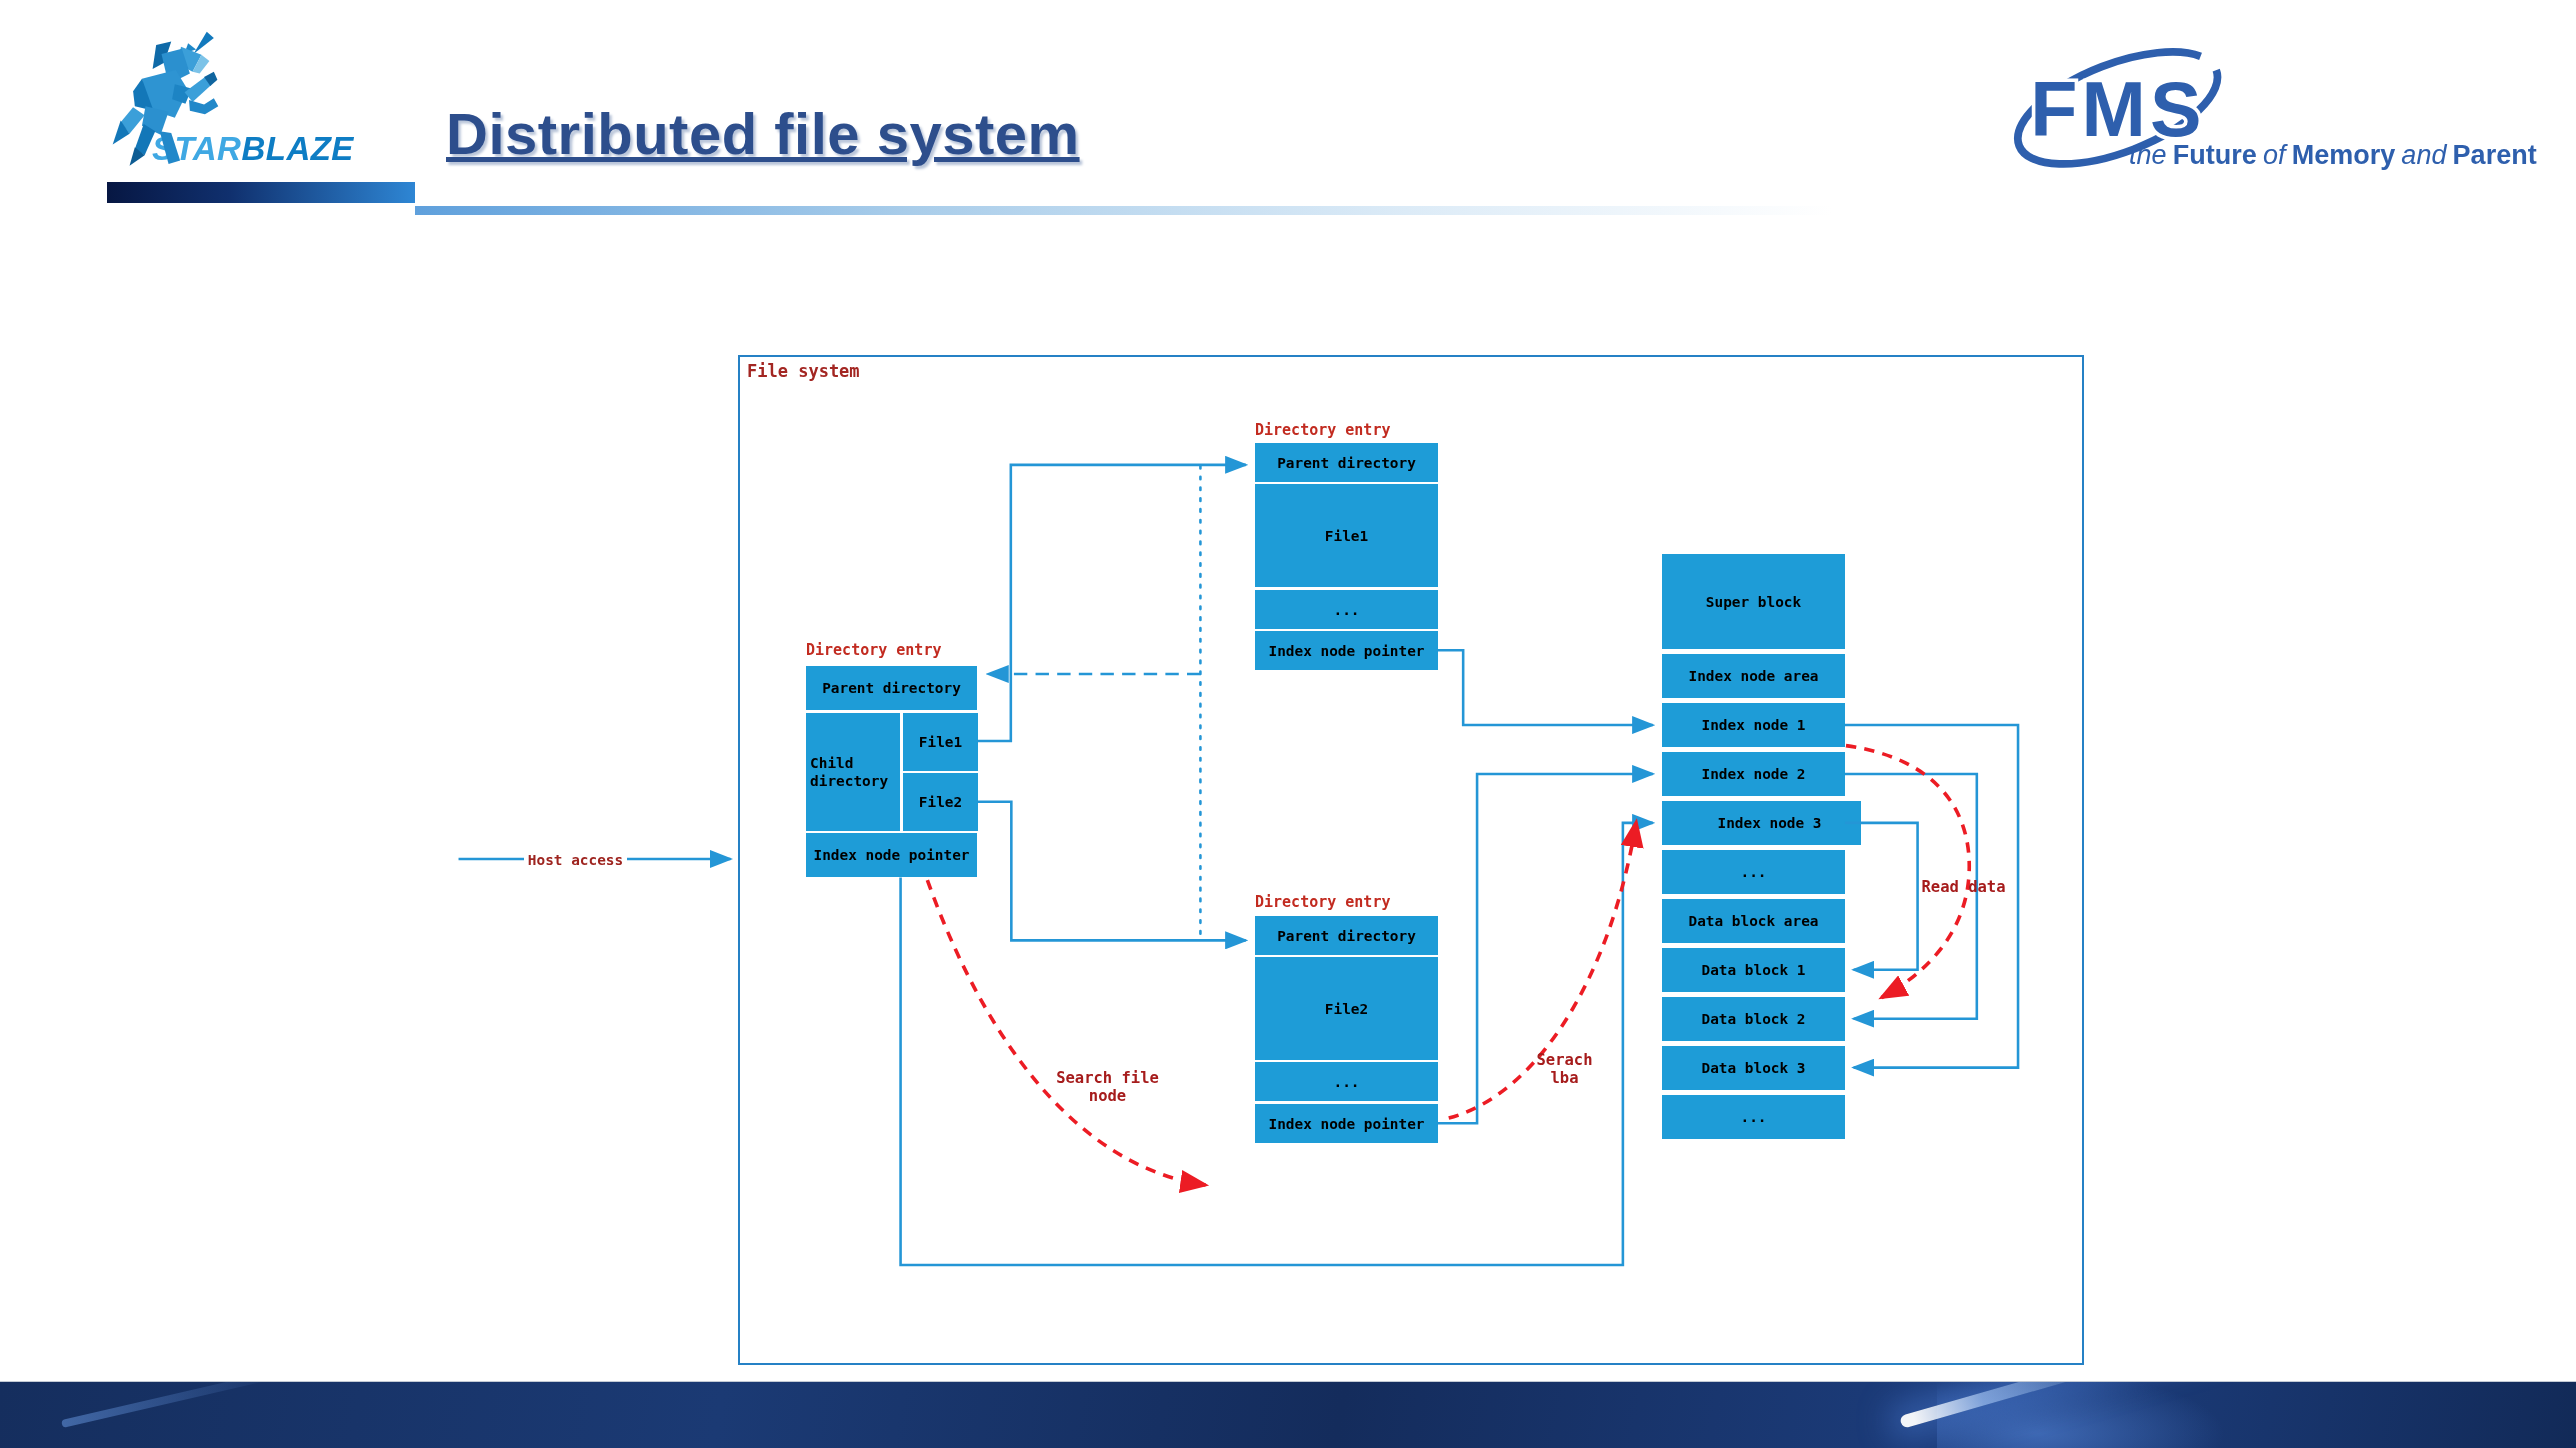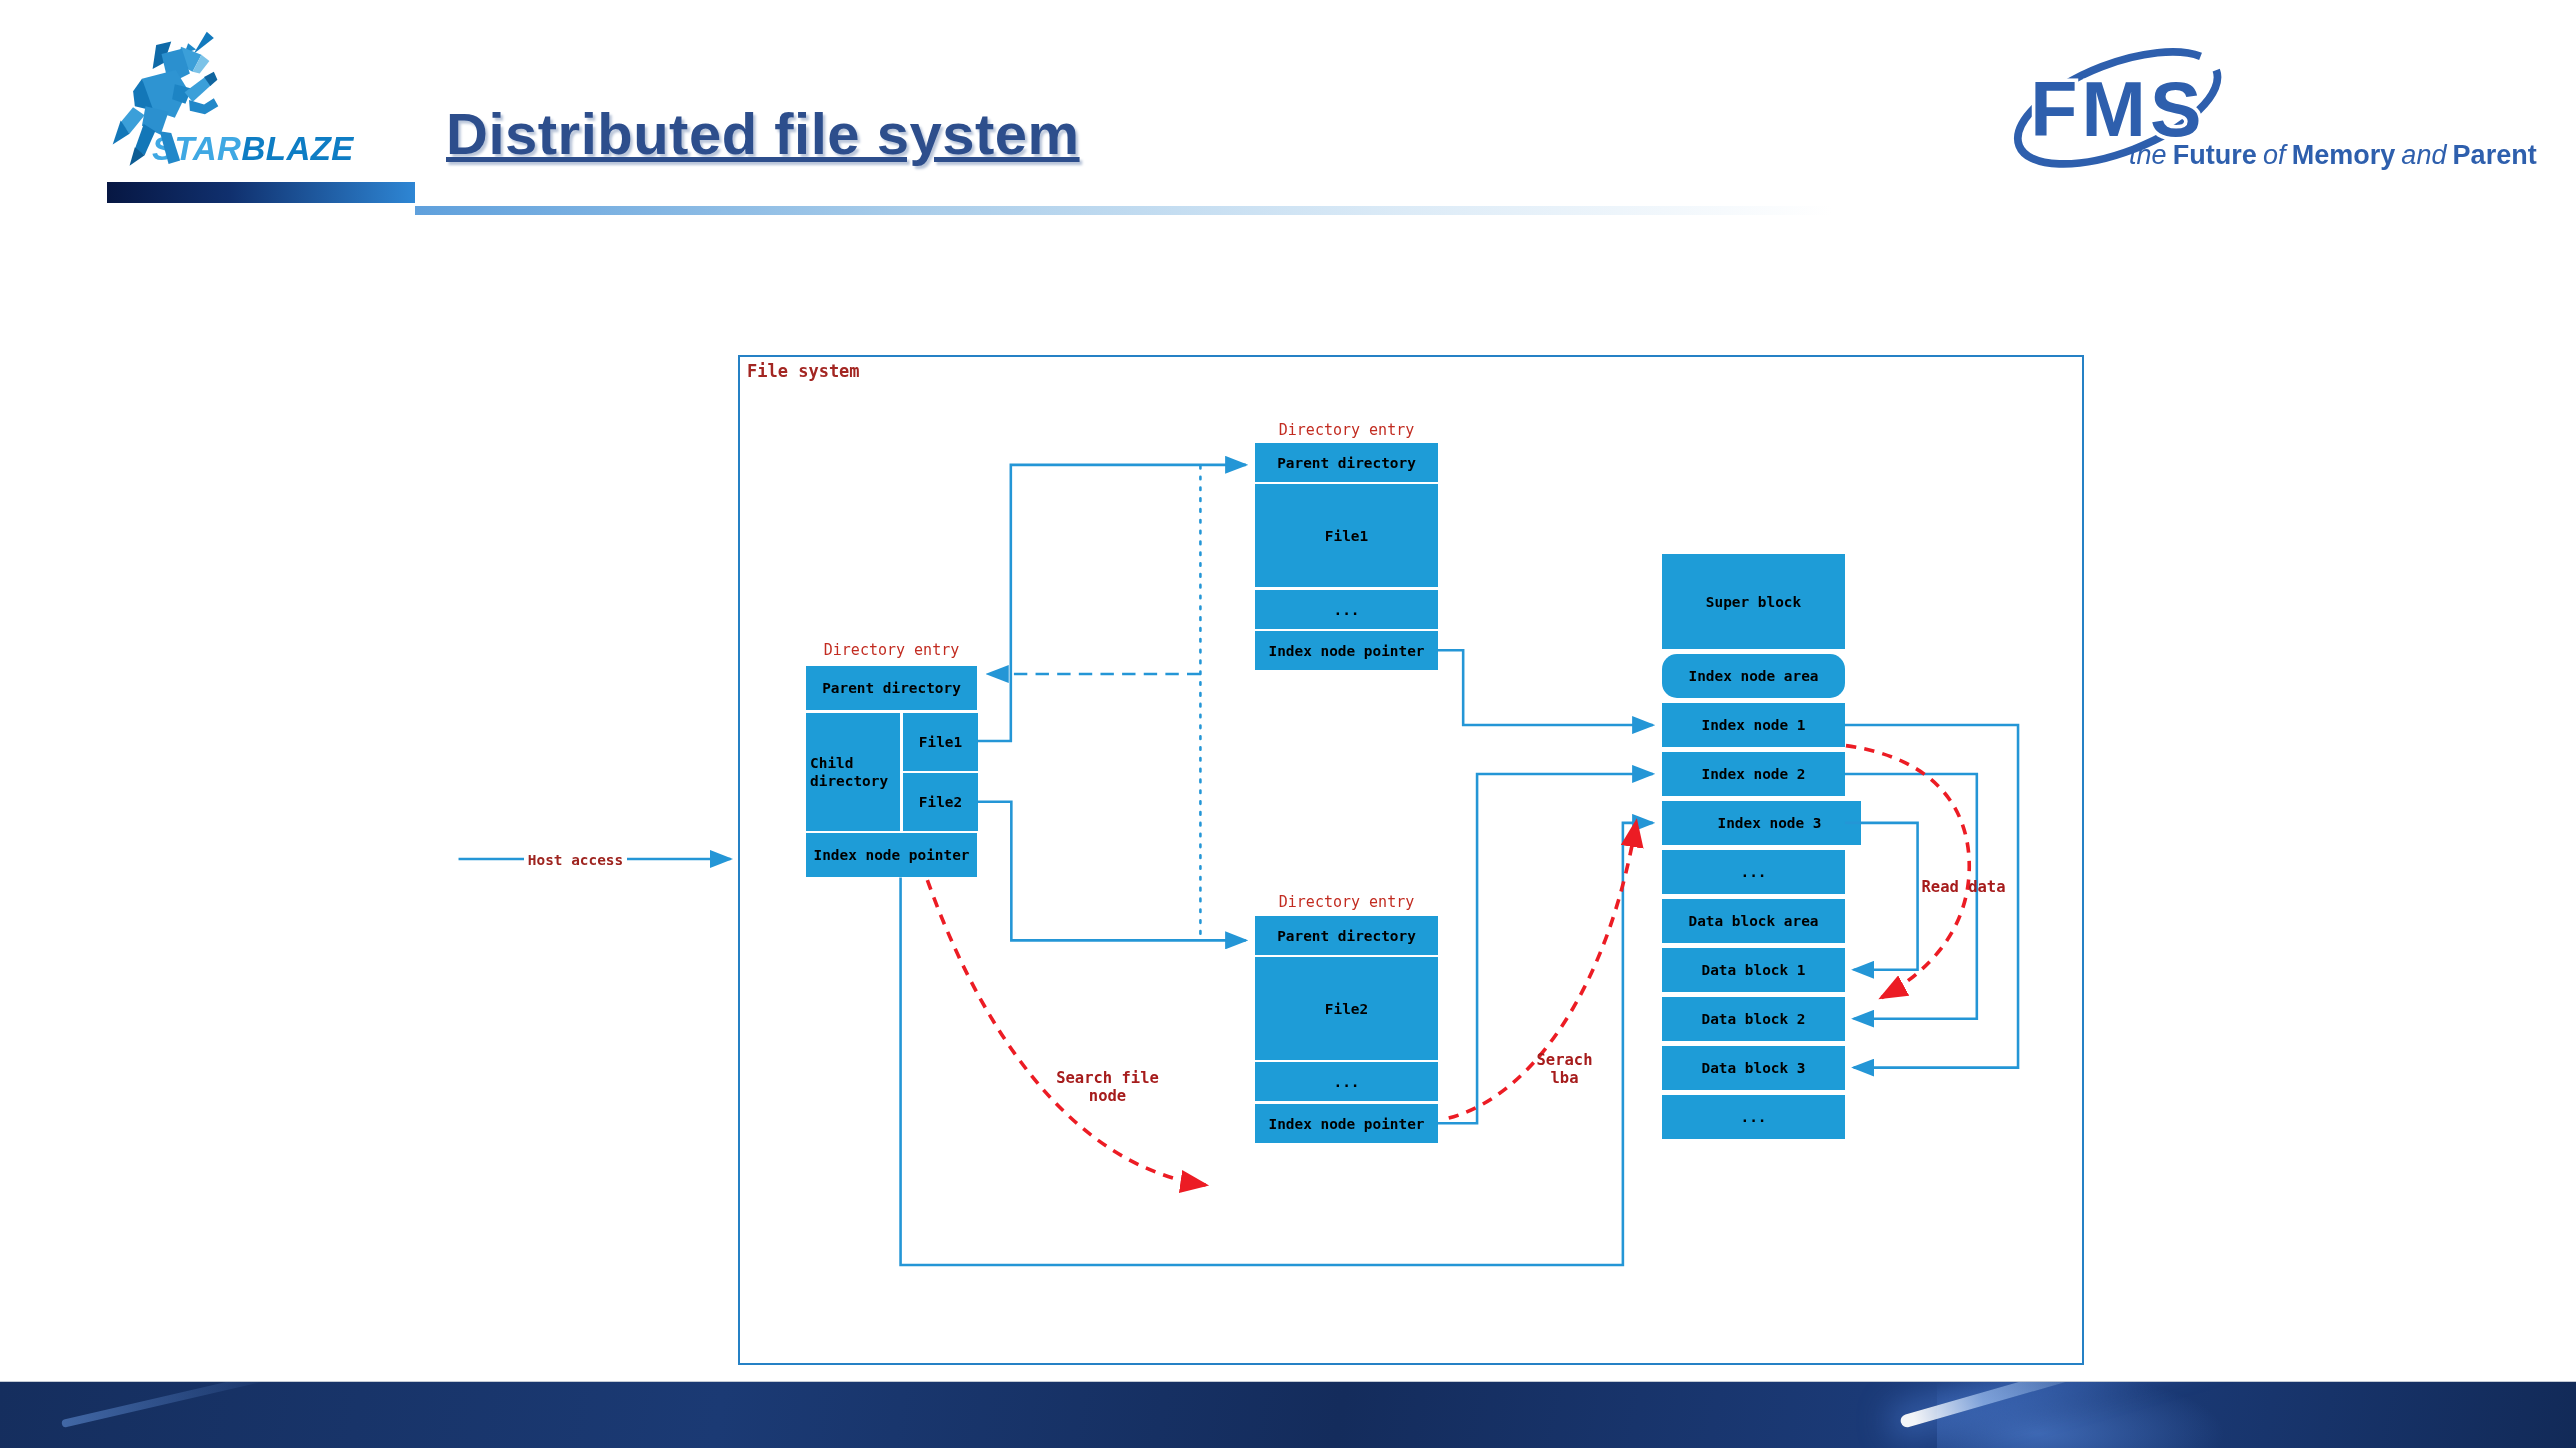--- a/index.html
+++ b/index.html
@@ -27,22 +27,22 @@
                box-shadow:4.1px 5.2px 7.2px rgba(110,125,150,.5);
                display:flex;align-items:center;justify-content:center;}
   .section-btn span{color:#ffffff;font-size:42px;font-weight:bold;text-shadow:1.5px 1.5px 2.1px rgba(40,60,90,.45);}
   
   .frame{position:absolute;left:738px;top:355px;width:1342px;height:1006px;border:2.1px solid #2581c5;}
   .frame-label{position:absolute;left:747px;top:361px;font-family:"DejaVu Sans Mono",monospace;
                font-size:17px;font-weight:bold;color:#a32622;}
   .bx{position:absolute;background:#1e9cd7;color:#000;font-family:"DejaVu Sans Mono",monospace;
       font-size:14.4px;font-weight:bold;display:flex;align-items:center;justify-content:center;
       text-align:left;line-height:1.25;z-index:1;}
-  .entry-label{position:absolute;font-family:"DejaVu Sans Mono",monospace;font-size:15px;font-weight:normal;
-               color:#c22b20;text-align:center;z-index:1;}
+  .entry-label{position:absolute;font-family:"DejaVu Sans Mono",monospace;font-size:15px;font-weight:bold;
+               color:#c22b20;text-align:left;z-index:1;}
   .flow-label{position:absolute;font-family:"DejaVu Sans Mono",monospace;font-size:15.5px;font-weight:bold;
               color:#a61c1c;text-align:center;z-index:3;}
   .host-label{position:absolute;left:524px;top:845px;width:103px;height:29px;background:#ffffff;
               font-family:"DejaVu Sans Mono",monospace;font-size:14.4px;font-weight:bold;color:#9e241f;
               display:flex;align-items:center;justify-content:center;z-index:3;}
   .wires{position:absolute;left:0;top:0;z-index:2;}
   
   .bottom-bar{position:absolute;left:0;top:1381px;width:2576px;height:68px;overflow:hidden;
               border-top:1.5px solid #c3cad4;
               background:linear-gradient(100deg,#152e5e 0%,#1b3a74 28%,#142c5c 52%,#1d3e7e 78%,#122a58 100%);}
@@ -112,21 +112,21 @@
   <div class="bx" style="left:1255px;top:590px;width:183px;height:39px;">...</div>
   <div class="bx" style="left:1255px;top:631px;width:183px;height:39px;">Index node pointer</div>
 
   <div class="entry-label" style="left:1255px;top:893px;width:183px;">Directory entry</div>
   <div class="bx" style="left:1255px;top:916px;width:183px;height:39px;">Parent directory</div>
   <div class="bx" style="left:1255px;top:957px;width:183px;height:103px;">File2</div>
   <div class="bx" style="left:1255px;top:1062px;width:183px;height:39px;">...</div>
   <div class="bx" style="left:1255px;top:1104px;width:183px;height:39px;">Index node pointer</div>
 
   <div class="bx" style="left:1662px;top:554px;width:183px;height:95px;">Super block</div>
-  <div class="bx" style="left:1662px;top:654px;width:183px;height:44px;border-radius:15px;">Index node area</div>
+  <div class="bx" style="left:1662px;top:654px;width:183px;height:44px;">Index node area</div>
   <div class="bx" style="left:1662px;top:703px;width:183px;height:44px;">Index node 1</div>
   <div class="bx" style="left:1662px;top:752px;width:183px;height:44px;">Index node 2</div>
   <div class="bx" style="left:1662px;top:801px;width:183px;height:44px;padding-left:16px;">Index node 3</div>
   <div class="bx" style="left:1662px;top:850px;width:183px;height:44px;">...</div>
   <div class="bx" style="left:1662px;top:899px;width:183px;height:44px;">Data block area</div>
   <div class="bx" style="left:1662px;top:948px;width:183px;height:44px;">Data block 1</div>
   <div class="bx" style="left:1662px;top:997px;width:183px;height:44px;">Data block 2</div>
   <div class="bx" style="left:1662px;top:1046px;width:183px;height:44px;">Data block 3</div>
   <div class="bx" style="left:1662px;top:1095px;width:183px;height:44px;">...</div>
 

